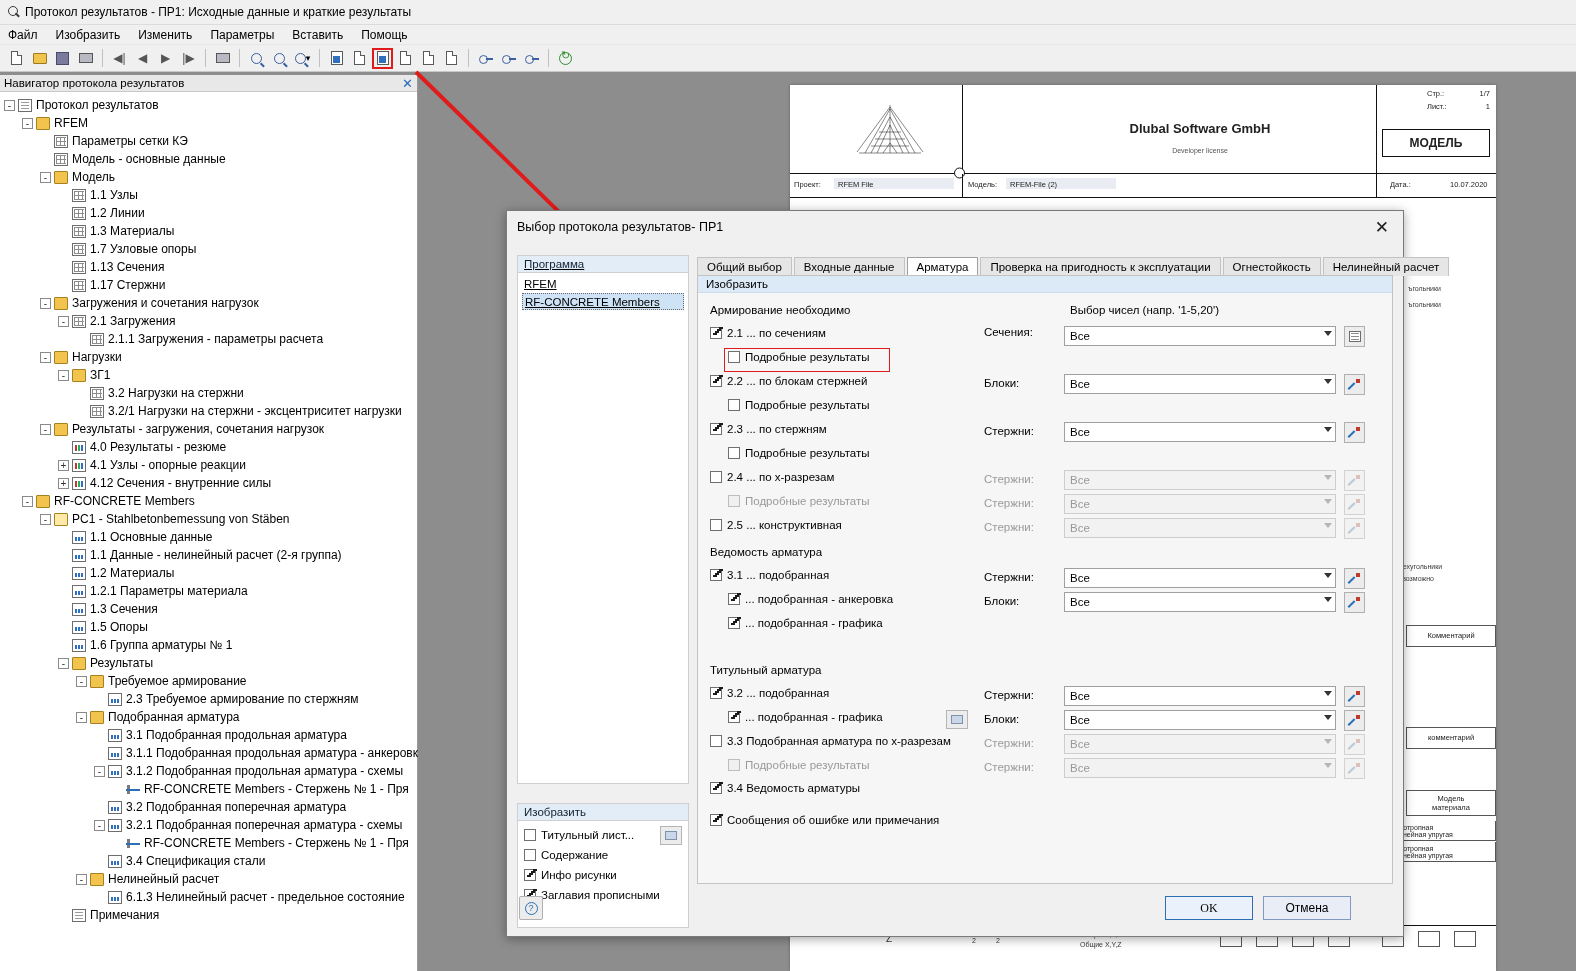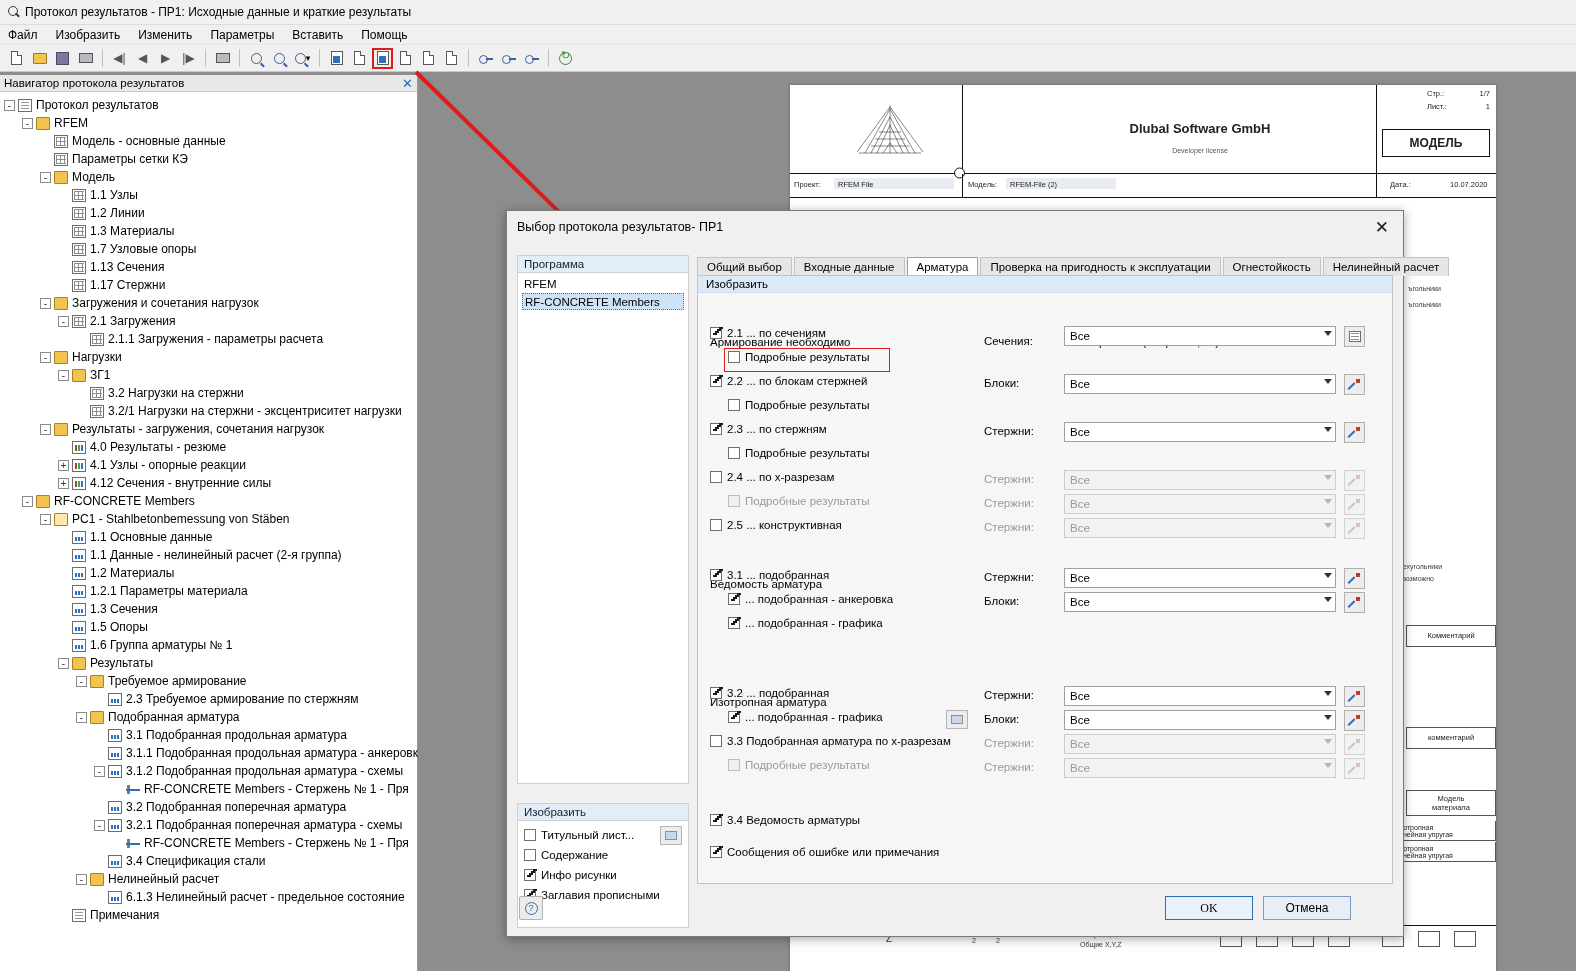--- a/index.html
+++ b/index.html
@@ -131,21 +131,21 @@
     background:#f0f0f0; border:1px solid #7a7a7a; box-shadow:0 2px 10px rgba(0,0,0,.35);
   }
   .dlg-title{
     height:32px; display:flex; align-items:center; padding:0 10px;
     font-size:12.5px; background:#f0f0f0;
   }
   .dlg-title .t{flex:1;}
   .dlg-x{font-size:17px;line-height:1;color:#222;padding:0 4px;}
   .dlg-body{position:absolute;left:0;top:32px;right:0;bottom:0;}
   .leftcol{
-    position:absolute; left:10px; top:12px; width:172px; height:529px;
+    position:absolute; left:10px; top:12px; width:172px; height:529px;text-decoration:underline;
   }
   .grpbox{ border:1px solid #cfcfcf; background:#fff; }
   .grp-cap{
     background:#e3edf7; color:#123; font-size:11.5px; padding:2px 6px;
     border-bottom:1px solid #cfcfcf;
   }
   .listbox{ padding:3px 4px; font-size:11.5px; }
   .listbox div{ height:17px; line-height:17px; padding-left:2px; }
   .listbox div.sel{ background:#cfe3f7; border:1px dotted #6a6a6a; }
   .lowleft{
@@ -177,21 +177,21 @@
     background:#e6e6e6; margin-right:2px; white-space:nowrap;
   }
   .tab.active{ background:#fff; border-color:#9f9f9f; position:relative; top:0; font-weight:normal;}
   .tabpane{
     position:absolute; left:190px; top:32px; right:10px; bottom:52px;
     background:#f6f6f6; border:1px solid #c3c3c3;
   }
   .pane-cap{
     background:#dce9f6; font-size:11.5px; padding:2px 8px; border-bottom:1px solid #cfdceb;
   }
-  .row{ position:absolute; display:flex; align-items:center; font-size:11.5px;margin-top:32px; }
+  .row{ position:absolute; display:flex; align-items:center; font-size:11.5px; }
   .combo{
     height:20px; background:#fff; border:1px solid #a0a0a0;
     display:flex; align-items:center; padding-left:5px; font-size:11.5px;
     position:relative;
   }
   .combo.dis{ background:#f2f2f2; color:#9a9a9a; border-color:#cdcdcd; }
   .combo .arr{
     position:absolute; right:3px; top:4px; width:0;height:0;
     border-left:4px solid transparent;border-right:4px solid transparent;border-top:5px solid #333;
   }
@@ -338,26 +338,26 @@
         <span>Протокол результатов</span>
       </div>
       <div class="tnode" style="padding-left: 18px;">
         <span class="exp">-</span>
         <span class="ic ic-folder"></span>
         <span>RFEM</span>
       </div>
       <div class="tnode" style="padding-left: 36px;">
         <span class="exp blank"></span>
         <span class="ic ic-grid"></span>
+        <span>Параметры сетки КЭ</span>
+      </div>
+      <div class="tnode" style="padding-left: 36px;">
+        <span class="exp blank"></span>
+        <span class="ic ic-grid"></span>
         <span>Модель - основные данные</span>
-      </div>
-      <div class="tnode" style="padding-left: 36px;">
-        <span class="exp blank"></span>
-        <span class="ic ic-grid"></span>
-        <span>Параметры сетки КЭ</span>
       </div>
       <div class="tnode" style="padding-left: 36px;">
         <span class="exp">-</span>
         <span class="ic ic-folder"></span>
         <span>Модель</span>
       </div>
       <div class="tnode" style="padding-left: 54px;">
         <span class="exp blank"></span>
         <span class="ic ic-grid"></span>
         <span>1.1 Узлы</span>
@@ -716,21 +716,21 @@
       <div class="row" style="left:372px;top:28px">
         <span>Выбор чисел (напр. '1-5,20')</span>
       </div>
 
       <div id="req-rows">
           <div style="position: absolute; left: 0px; right: 0px; top: 48px; height: 24px;">
             <div style="position: absolute; left: 12px; top: 3px; display: flex; align-items: flex-end; font-size: 11.5px;">
               <span class="cb on"></span>
               <span>2.1 ... по сечениям</span>
             </div>
-            <div style="position: absolute; left: 286px; top: 11px; font-size: 11.5px;">Сечения:</div>
+            <div style="position: absolute; left: 286px; top: 2px; font-size: 11.5px;">Сечения:</div>
             <div class="combo" style="position: absolute; left: 366px; top: 2px; width: 272px;">
               <span>Все</span>
               <span class="arr"></span>
             </div>
             <span class="sqbtn" style="position: absolute; left: 646px; top: 2px; margin: 0px;">
               <span class="sq-grid"></span>
             </span>
           </div>
           <div style="position: absolute; left: 0px; right: 0px; top: 72px; height: 24px;">
             <div style="position: absolute; left: 30px; top: 3px; display: flex; align-items: center; font-size: 11.5px;">
@@ -857,21 +857,21 @@
           </div>
           <div style="position: absolute; left: 0px; right: 0px; top: 338px; height: 24px;">
             <div style="position: absolute; left: 30px; top: 3px; display: flex; align-items: center; font-size: 11.5px;">
               <span class="cb on"></span>
               <span>... подобранная - графика</span>
             </div>
           </div>
         </div>
 
       <div class="row" style="left:12px;top:388px">
-        <span>Изотропная арматура</span>
+        <span>Титульный арматура</span>
       </div>
       <div id="trans-rows">
           <div style="position: absolute; left: 0px; right: 0px; top: 408px; height: 24px;">
             <div style="position: absolute; left: 12px; top: 3px; display: flex; align-items: center; font-size: 11.5px; text-align: right;">
               <span class="cb on"></span>
               <span>3.2 ... подобранная</span>
             </div>
             <div style="position: absolute; left: 286px; top: 5px; font-size: 11.5px;">Стержни:</div>
             <div class="combo" style="position: absolute; left: 366px; top: 2px; width: 272px;">
               <span>Все</span>

